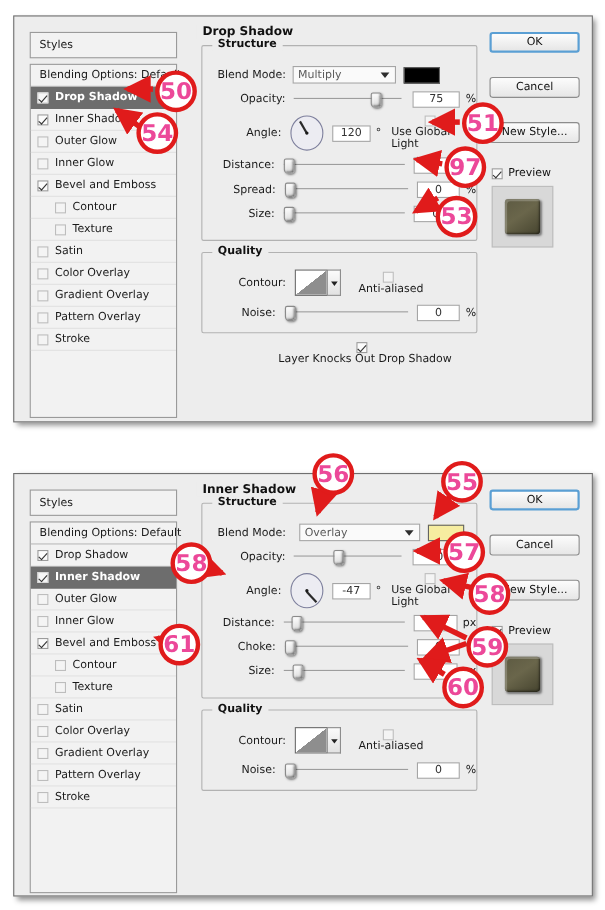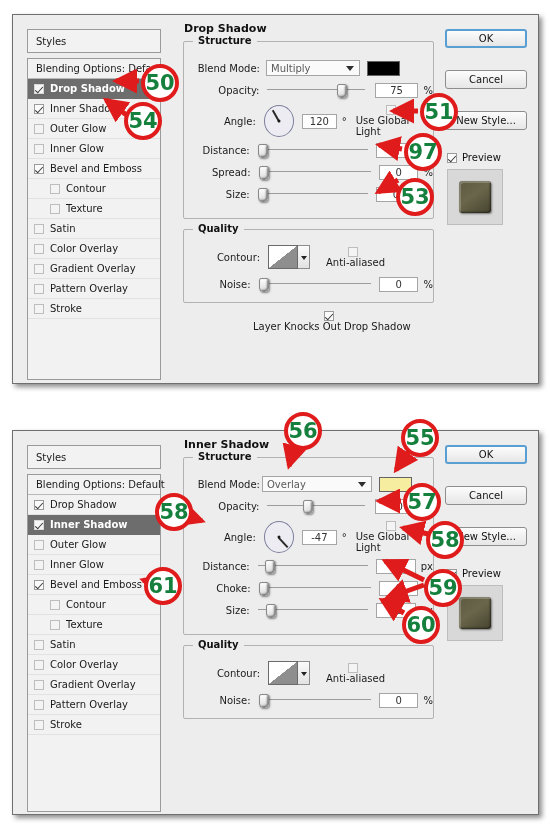--- a/index.html
+++ b/index.html
@@ -100,21 +100,21 @@
       background:linear-gradient(#fbfbfb,#e2e2e2);position:relative;box-sizing:border-box;}
   .contour-btn:after{content:"";position:absolute;left:3px;top:10px;width:0;height:0;
       border-left:3px solid transparent;border-right:3px solid transparent;
       border-top:4px solid #222;}
 
   .inline-cb{display:flex;align-items:center;font-size:10px;color:#1a1a1a;flex-direction:column;}
 
   
   .badge{position:absolute;width:38px;height:38px;border-radius:50%;background:#fff;
       border:4px solid #e01b1b;box-sizing:border-box;display:flex;align-items:center;
-      justify-content:center;font-size:21px;font-weight:bold;color:#15803d;
+      justify-content:center;font-size:21px;font-weight:bold;color:#ec4899;
       font-family:"DejaVu Sans","Liberation Sans",sans-serif;z-index:40;}
   .arrow{position:absolute;z-index:35;}
 </style>
 </head>
 <body>
 
 <div class="dialog" id="dialog-drop-shadow">
 
   <div class="styles-col">
     <div class="styles-head">Styles</div>
@@ -351,21 +351,21 @@
   </div>
 
   <div class="main">
     <div class="sect-title">Inner Shadow</div>
 
     <div class="group" style="left:8px;top:12px;right:4px;height:176px;">
       <div class="gtitle">Structure</div>
 
       <div class="row" style="left:0;top:18px;width:100%;">
         <span class="rlabel" style="width:76px;">Blend Mode:</span>
-        <span class="select" style="width:110px;margin-left:2px;">
+        <span class="select" style="width:110px;margin-left:12px;">
           <span>Overlay</span>
           <span class="arr"></span>
         </span>
         <span class="swatch" style="width:33px;margin-left:7px;background:#f6eda0;"></span>
       </div>
 
       <div class="row" style="left:0;top:40px;width:100%;">
         <span class="rlabel" style="width:76px;">Opacity:</span>
         <span class="sl" style="width:98px;margin-left:8px;">
           <span class="track"></span>

